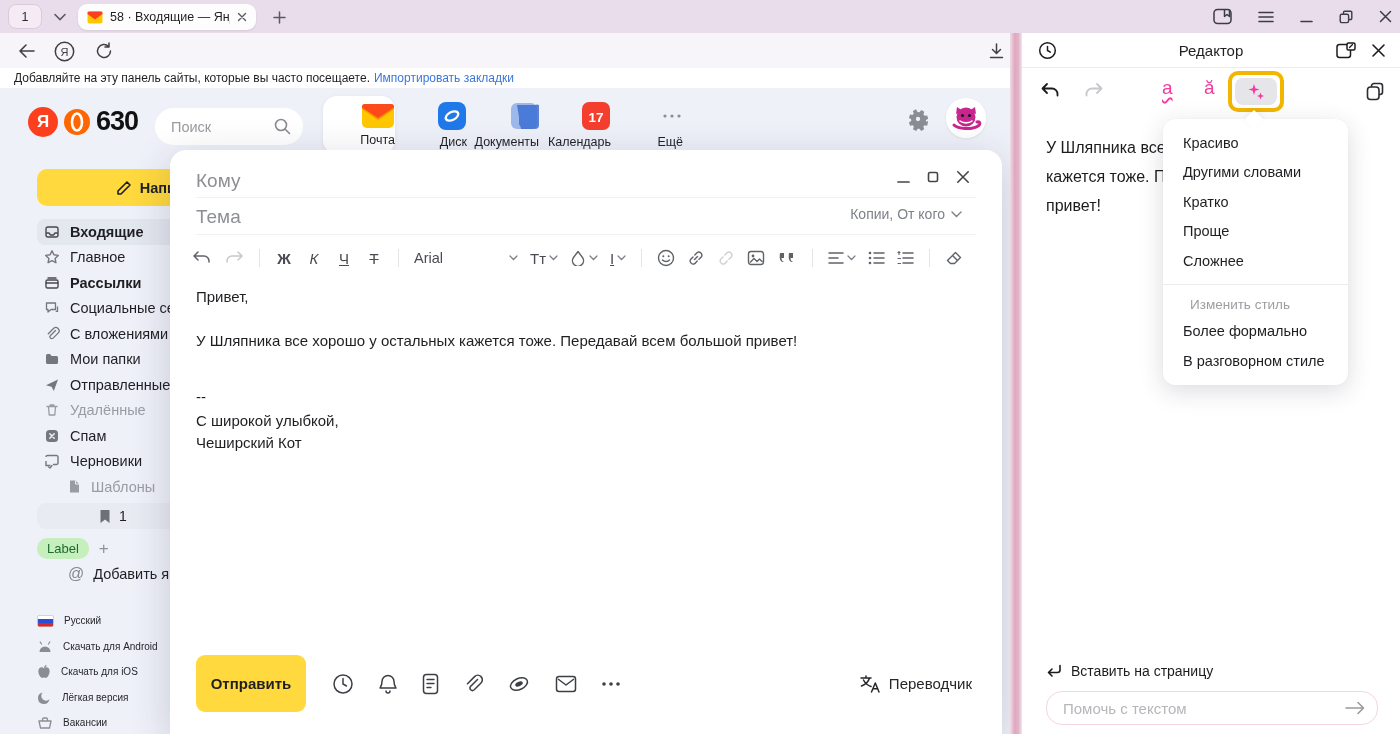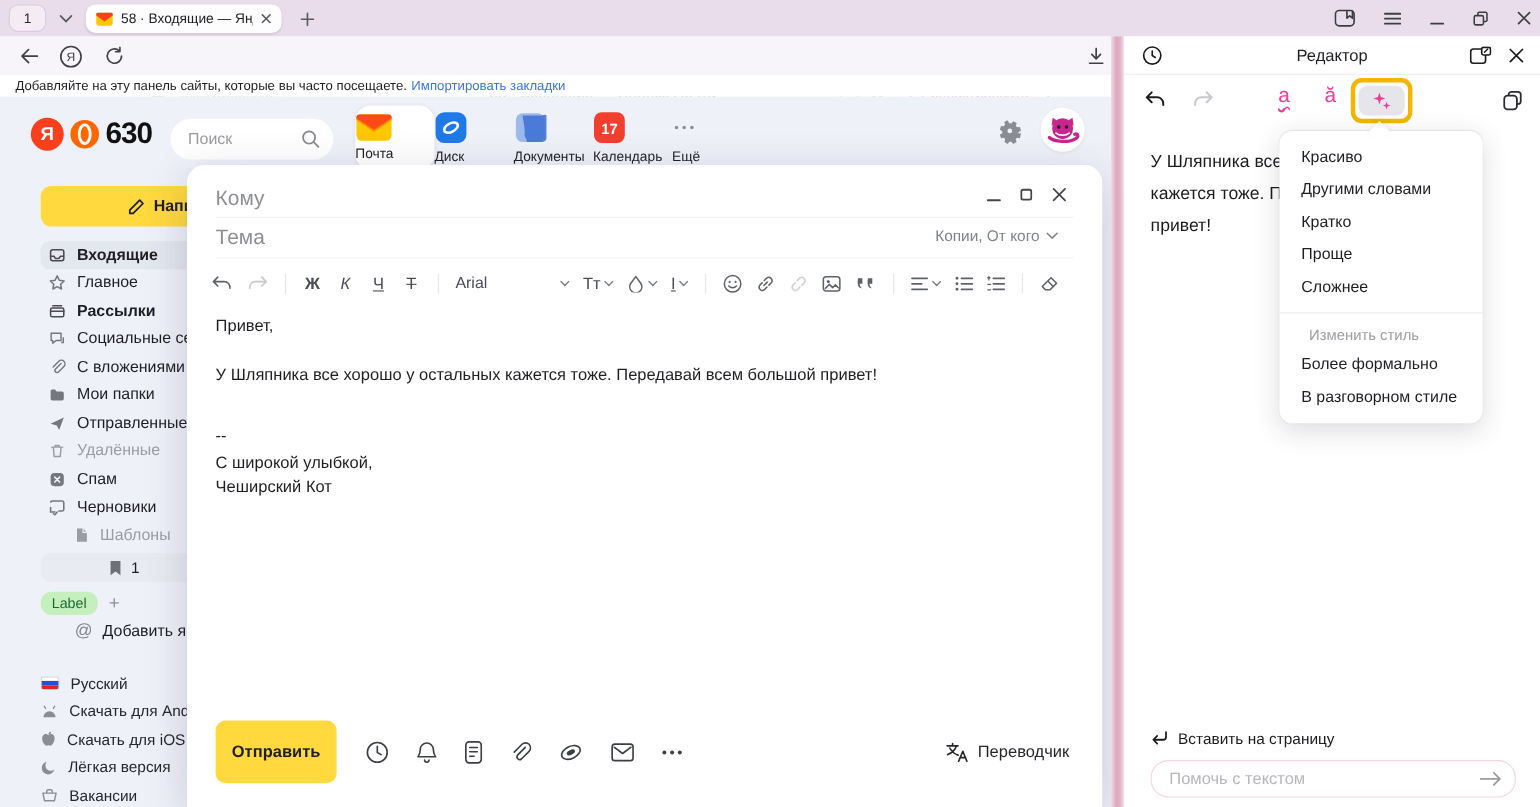--- a/index.html
+++ b/index.html
@@ -37,41 +37,41 @@
   .mail { position:absolute; left:0; top:88px; width:1012px; height:646px; background:#eef1f8; }
 
   .logo { position:absolute; left:28px; top:18px; display:flex; align-items:center; gap:5px; }
   .logo-ya { width:30px; height:30px; border-radius:50%; background:#fc3f1d; color:#fff; font-weight:bold; font-size:17px; display:flex; align-items:center; justify-content:center; }
   .logo-360 { font-size:27px; font-weight:800; color:#111; letter-spacing:-1px; }
   .search { position:absolute; left:155px; top:20px; width:148px; height:37px; background:#fff; border-radius:19px; display:flex; align-items:center; padding:0 12px 0 16px; }
   .search input { border:none; outline:none; width:90px; font-size:14.5px; background:transparent; font-family:inherit; color:#1f1f23; }
   .search input::placeholder { color:#9a9ba1; }
 
   .apps { position:absolute; left:323px; top:8px; display:flex; align-items:flex-start; }
-  .app { width:72px; height:58px; display:flex; flex-direction:column; align-items:flex-start; justify-content:center; gap:4px; border-radius:14px; }
+  .app { width:72px; height:58px; display:flex; flex-direction:column; align-items:flex-end; justify-content:center; gap:4px; border-radius:14px; }
   .app.active { background:#fff; box-shadow:0 1px 4px rgba(80,80,120,.10); }
   .app-label { font-size:12.5px; color:#1f1f23; }
   .gear { position:absolute; left:905px; top:18px; width:26px; height:26px; }
   .avatar { position:absolute; left:946px; top:10px; width:40px; height:40px; border-radius:50%; background:#fff; overflow:hidden; box-shadow:0 1px 3px rgba(0,0,0,.08); }
 
   .compose-btn { position:absolute; left:37px; top:81px; width:250px; height:37px; background:#ffd93d; border-radius:10px; display:flex; align-items:center; justify-content:center; gap:8px; font-size:14.5px; font-weight:bold; color:#1f1f23; }
   .sb-list { position:absolute; left:37px; top:131px; width:260px; }
   .sb-item { height:25.5px; display:flex; align-items:center; gap:10px; font-size:14.5px; color:#1f1f23; white-space:nowrap; padding-left:7px; }
   .sb-item.sel { background:#e3e7ee; border-radius:8px; font-weight:bold; }
   .sb-item.bold { font-weight:bold; }
   .sb-item.muted { color:#9a9ca3; }
   .sb-item.indent { padding-left:30px; }
   .bm-pill { position:absolute; left:37px; top:415px; width:250px; height:26px; background:#e8ebf1; border-radius:9px; display:flex; align-items:center; gap:8px; padding-left:62px; font-size:14px; color:#1f1f23; }
   .label-row { position:absolute; left:37px; top:450px; display:flex; align-items:center; gap:10px; }
   .label-chip { background:#c6efbe; color:#1c6b2d; font-size:13px; padding:3px 10px; border-radius:10px; }
   .label-add { color:#8f9198; font-size:17px; }
   .add-mailbox { position:absolute; left:68px; top:477px; display:flex; align-items:center; gap:9px; font-size:14.5px; color:#1f1f23; white-space:nowrap; }
   .at-glyph { font-size:16px; color:#85878e; }
   .sb-footer { position:absolute; left:37px; top:520px; width:260px; }
-  .sb-foot-item { height:25.5px; display:flex; align-items:center; gap:10px; font-size:14px; color:#26272b; white-space:nowrap; }
+  .sb-foot-item { height:25.5px; display:flex; align-items:center; gap:10px; font-size:10px; color:#26272b; white-space:nowrap; }
 
   
   .compose { position:absolute; left:170px; top:150px; width:832px; height:584px; background:#fff; border-radius:16px 16px 0 0; box-shadow:0 10px 40px rgba(50,40,80,.20); }
   .cw-controls { position:absolute; right:32px; top:20px; display:flex; align-items:center; gap:17px; }
   .field-label { font-size:19px; color:#8d8f95; }
   .field-to { position:absolute; left:26px; top:20px; }
   .field-subj { position:absolute; left:26px; top:56px; }
   .cc-toggle { position:absolute; right:40px; top:56px; display:flex; align-items:center; gap:6px; font-size:14px; color:#7e818a; }
   .hairline { position:absolute; left:26px; right:26px; height:1px; background:#f1f1f4; }
   .tb { position:absolute; left:22px; top:90px; height:36px; display:flex; align-items:center; gap:12px; }

